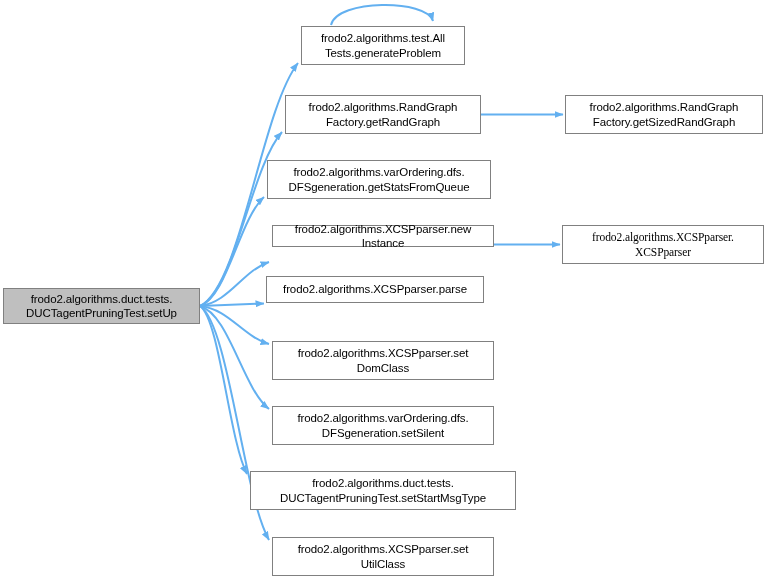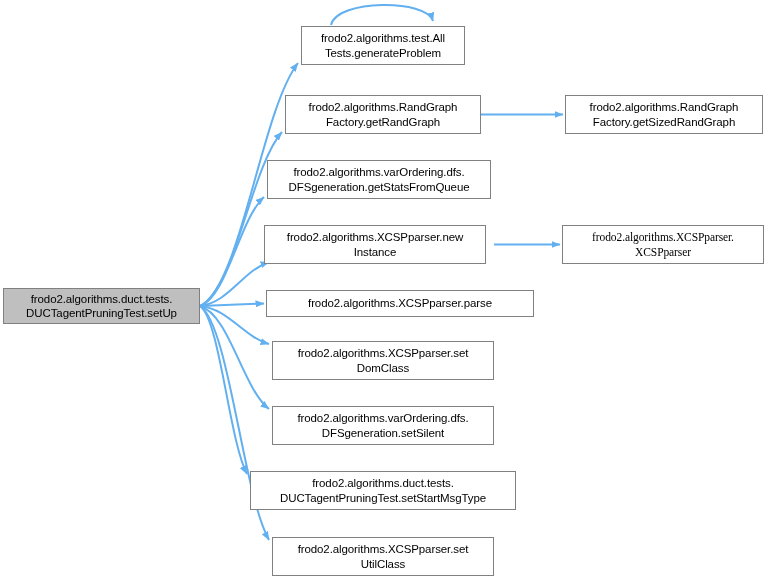--- a/index.html
+++ b/index.html
@@ -74,25 +74,25 @@
       <div class="node root" style="left: 3px; top: 288px; width: 197px; height: 36px;">frodo2.algorithms.duct.tests.
 DUCTagentPruningTest.setUp</div>
       <div class="node" style="left: 301px; top: 26px; width: 164px; height: 39px;">frodo2.algorithms.test.All
 Tests.generateProblem</div>
       <div class="node" style="left: 285px; top: 95px; width: 196px; height: 39px;">frodo2.algorithms.RandGraph
 Factory.getRandGraph</div>
       <div class="node" style="left: 565px; top: 95px; width: 198px; height: 39px;">frodo2.algorithms.RandGraph
 Factory.getSizedRandGraph</div>
       <div class="node" style="left: 267px; top: 160px; width: 224px; height: 39px;">frodo2.algorithms.varOrdering.dfs.
 DFSgeneration.getStatsFromQueue</div>
-      <div class="node" style="left: 264px; top: 225px; width: 222px; height: 39px;">frodo2.algorithms.XCSPparser.new
+      <div class="node" style="left: 272px; top: 225px; width: 222px; height: 22px;">frodo2.algorithms.XCSPparser.new
 Instance</div>
       <div class="node" style="left: 562px; top: 225px; width: 202px; height: 39px; font-family: Liberation Serif, serif;">frodo2.algorithms.XCSPparser.
 XCSPparser</div>
-      <div class="node" style="left: 266px; top: 290px; width: 268px; height: 27px;">frodo2.algorithms.XCSPparser.parse</div>
+      <div class="node" style="left: 266px; top: 276px; width: 218px; height: 27px;">frodo2.algorithms.XCSPparser.parse</div>
       <div class="node" style="left: 272px; top: 341px; width: 222px; height: 39px;">frodo2.algorithms.XCSPparser.set
 DomClass</div>
       <div class="node" style="left: 272px; top: 406px; width: 222px; height: 39px;">frodo2.algorithms.varOrdering.dfs.
 DFSgeneration.setSilent</div>
       <div class="node" style="left: 250px; top: 471px; width: 266px; height: 39px;">frodo2.algorithms.duct.tests.
 DUCTagentPruningTest.setStartMsgType</div>
       <div class="node" style="left: 272px; top: 537px; width: 222px; height: 39px;">frodo2.algorithms.XCSPparser.set
 UtilClass</div>
     </div>
 

